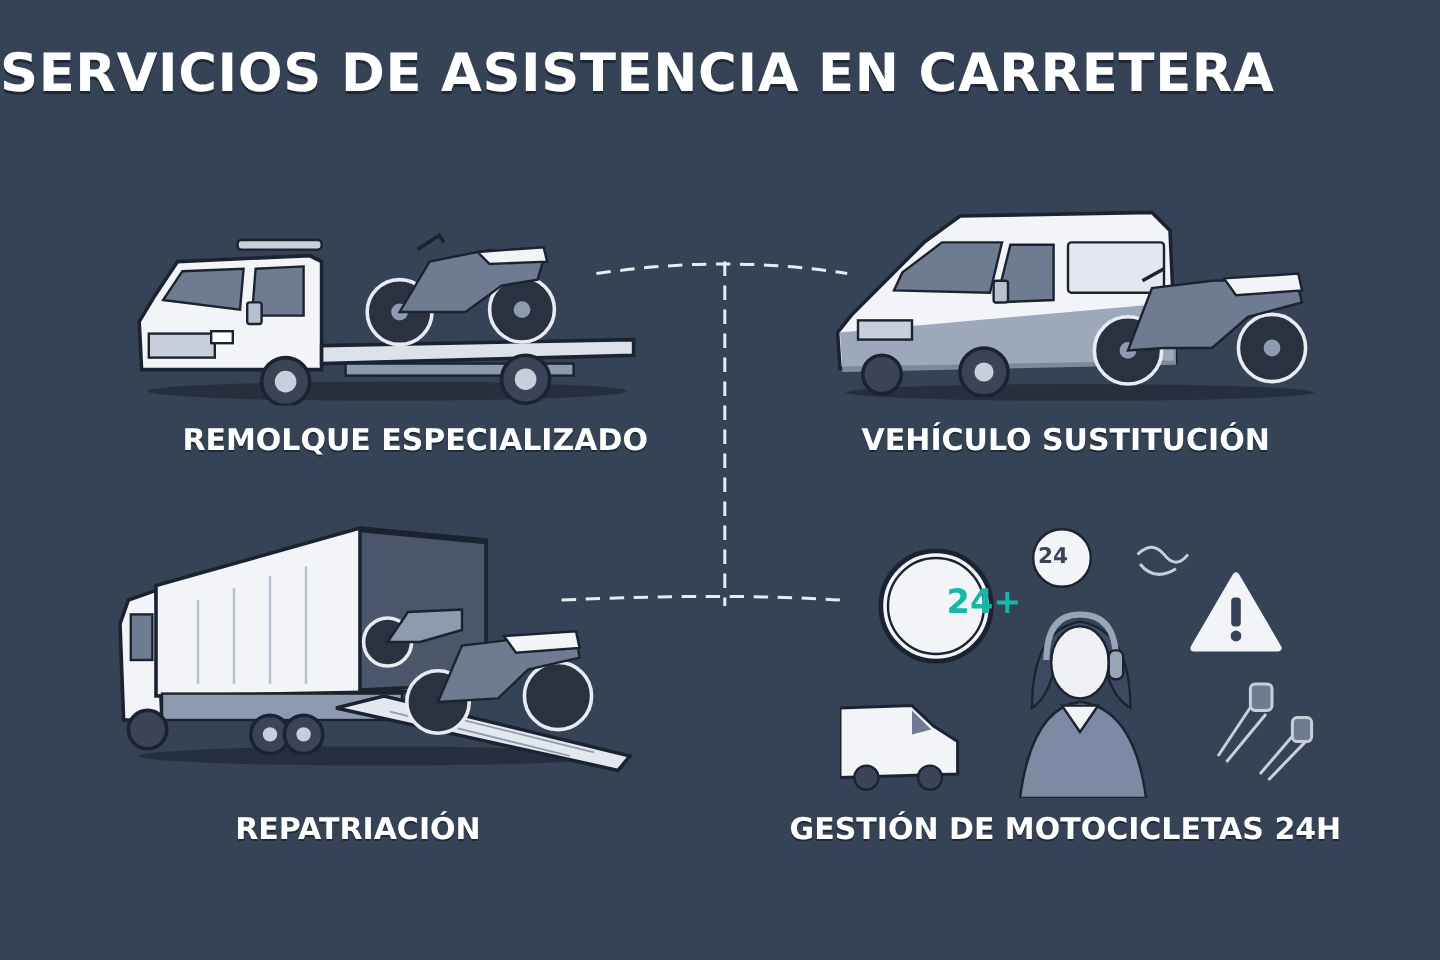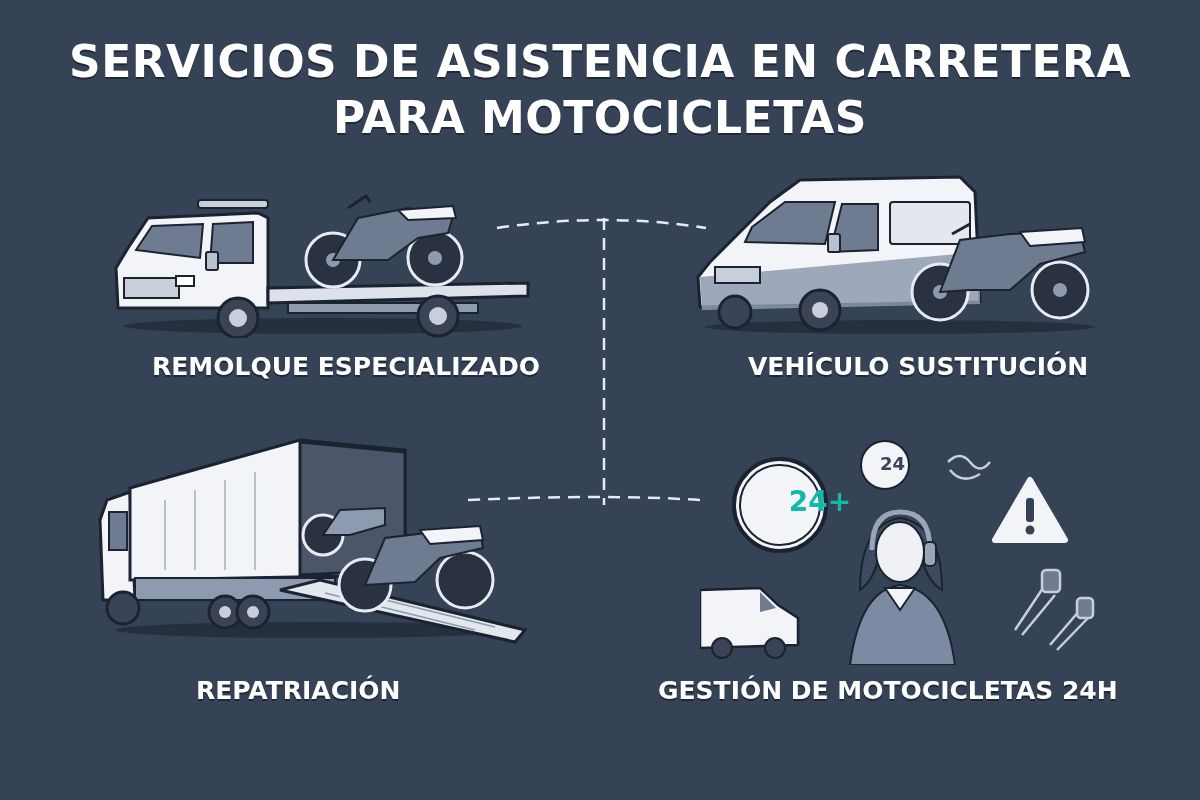--- a/index.html
+++ b/index.html
@@ -5,37 +5,36 @@
   * { box-sizing: border-box; margin: 0; padding: 0; }
   html, body { width: 1200px; height: 800px; overflow: hidden; }
   body {
     background: #364256;
     font-family: "DejaVu Sans", "Liberation Sans", sans-serif;
     position: relative;
     color: #ffffff;
   }
   .title {
     position: absolute; left: 0; top: 34px; width: 1200px;
-    text-align: center; font-weight: bold; font-size: 44px; line-height: 56px;
+    text-align: left; font-weight: bold; font-size: 44px; line-height: 56px;
     letter-spacing: 0.5px; color: #ffffff;
     text-shadow: 0 2px 0 #1f2836;
   }
   .label {
     position: absolute; font-weight: bold; font-size: 25px; color: #ffffff;
     text-shadow: 0 2px 0 #1f2836; white-space: nowrap;
   }
   .illus { position: absolute; }
   svg { display: block; }
 </style>
 </head>
 <body>
 
 <div class="title">
   <div>SERVICIOS DE ASISTENCIA EN CARRETERA</div>
-  <div>PARA MOTOCICLETAS</div>
 </div>
 
 <svg class="illus" style="left:0;top:0;" width="1200" height="800">
   <path d="M497 228 Q605 212 706 228" stroke="#e8ecf2" stroke-width="2.5" fill="none" stroke-dasharray="12 8"></path>
   <path d="M468 500 Q605 494 700 500" stroke="#e8ecf2" stroke-width="2.5" fill="none" stroke-dasharray="12 8"></path>
   <line x1="604" y1="218" x2="604" y2="505" stroke="#e8ecf2" stroke-width="2.5" stroke-dasharray="12 8"></line>
 </svg>
 
 <div class="illus" style="left:108px;top:178px;">
   <svg width="430" height="160" viewBox="0 0 430 160">
@@ -90,21 +89,21 @@
       <circle cx="250" cy="120" r="28" fill="#2a3242" stroke="#e8ecf2" stroke-width="3"></circle>
       <circle cx="250" cy="120" r="7" fill="#8e9ab0"></circle>
       <circle cx="370" cy="118" r="28" fill="#2a3242" stroke="#e8ecf2" stroke-width="3"></circle>
       <circle cx="370" cy="118" r="7" fill="#8e9ab0"></circle>
       <path d="M250 120 L270 68 L320 62 L390 60 L395 80 L350 92 L320 118 L280 118 Z" fill="#6f7b91" stroke="#1c2330" stroke-width="2"></path>
       <path d="M330 60 L392 56 L395 70 L340 74 Z" fill="#f2f4f7" stroke="#1c2330" stroke-width="2"></path>
       <path d="M262 62 L280 52" stroke="#1c2330" stroke-width="3"></path>
     </g>
   </svg>
 </div>
-<div class="label" style="left:718px;top:352px;margin-left:30px;">VEHÍCULO SUSTITUCIÓN</div>
+<div class="label" style="left:718px;top:352px;">VEHÍCULO SUSTITUCIÓN</div>
 
 <div class="illus" style="left:95px;top:430px;">
   <svg width="440" height="215" viewBox="0 0 440 215">
     <ellipse cx="220" cy="200" rx="200" ry="8" fill="#262f3e"></ellipse>
 
     <path d="M5 90 L12 70 L35 62 L40 170 L8 170 Z" fill="#f2f4f7" stroke="#1c2330" stroke-width="3"></path>
     <rect x="14" y="82" width="18" height="38" fill="#6f7b91" stroke="#1c2330" stroke-width="2"></rect>
 
     <path d="M35 58 L205 10 L310 20 L310 145 L35 150 Z" fill="#f2f4f7" stroke="#1c2330" stroke-width="3"></path>
     <path d="M205 12 L310 22 L310 140 L205 145 Z" fill="#4c566a" stroke="#1c2330" stroke-width="3"></path>
@@ -173,15 +172,15 @@
     </g>
 
     <g stroke="#c8cfdb" stroke-width="2.5" fill="none">
       <path d="M345 145 L315 190 M355 155 L322 195"></path>
       <rect x="342" y="130" width="18" height="22" rx="4" fill="#6f7b91"></rect>
       <path d="M380 170 L350 205 M388 178 L357 210"></path>
       <rect x="377" y="158" width="16" height="20" rx="4" fill="#6f7b91"></rect>
     </g>
   </svg>
   <div style="position:absolute;left:48px;top:45px;width:64px;text-align:center;font-weight:bold;font-size:28px;color:#14b8a6;margin-left:40px;">24+</div>
-  <div style="position:absolute;left:165px;top:13px;width:40px;text-align:right;font-weight:bold;font-size:18px;color:#3a4456;">24</div>
+  <div style="position:absolute;left:165px;top:13px;width:40px;text-align:left;font-weight:bold;font-size:18px;color:#3a4456;">24</div>
 </div>
 <div class="label" style="left:658px;top:676px;">GESTIÓN DE MOTOCICLETAS 24H</div>
 
 </body></html>

